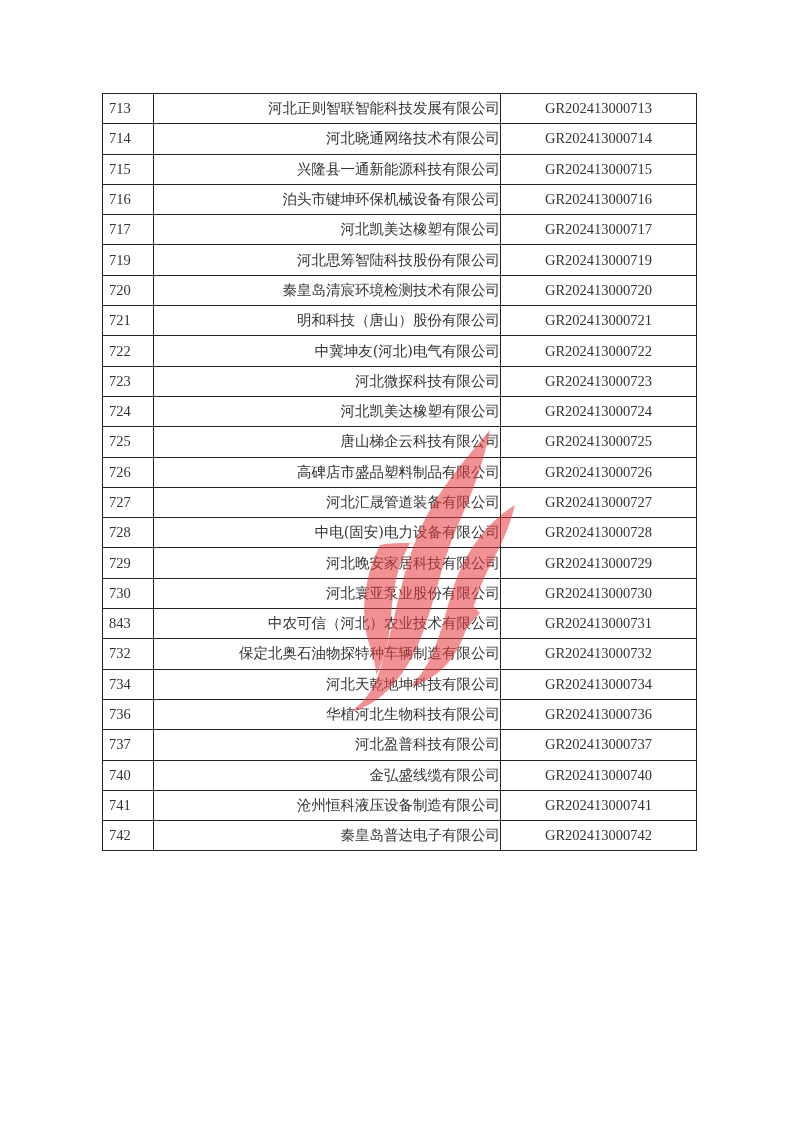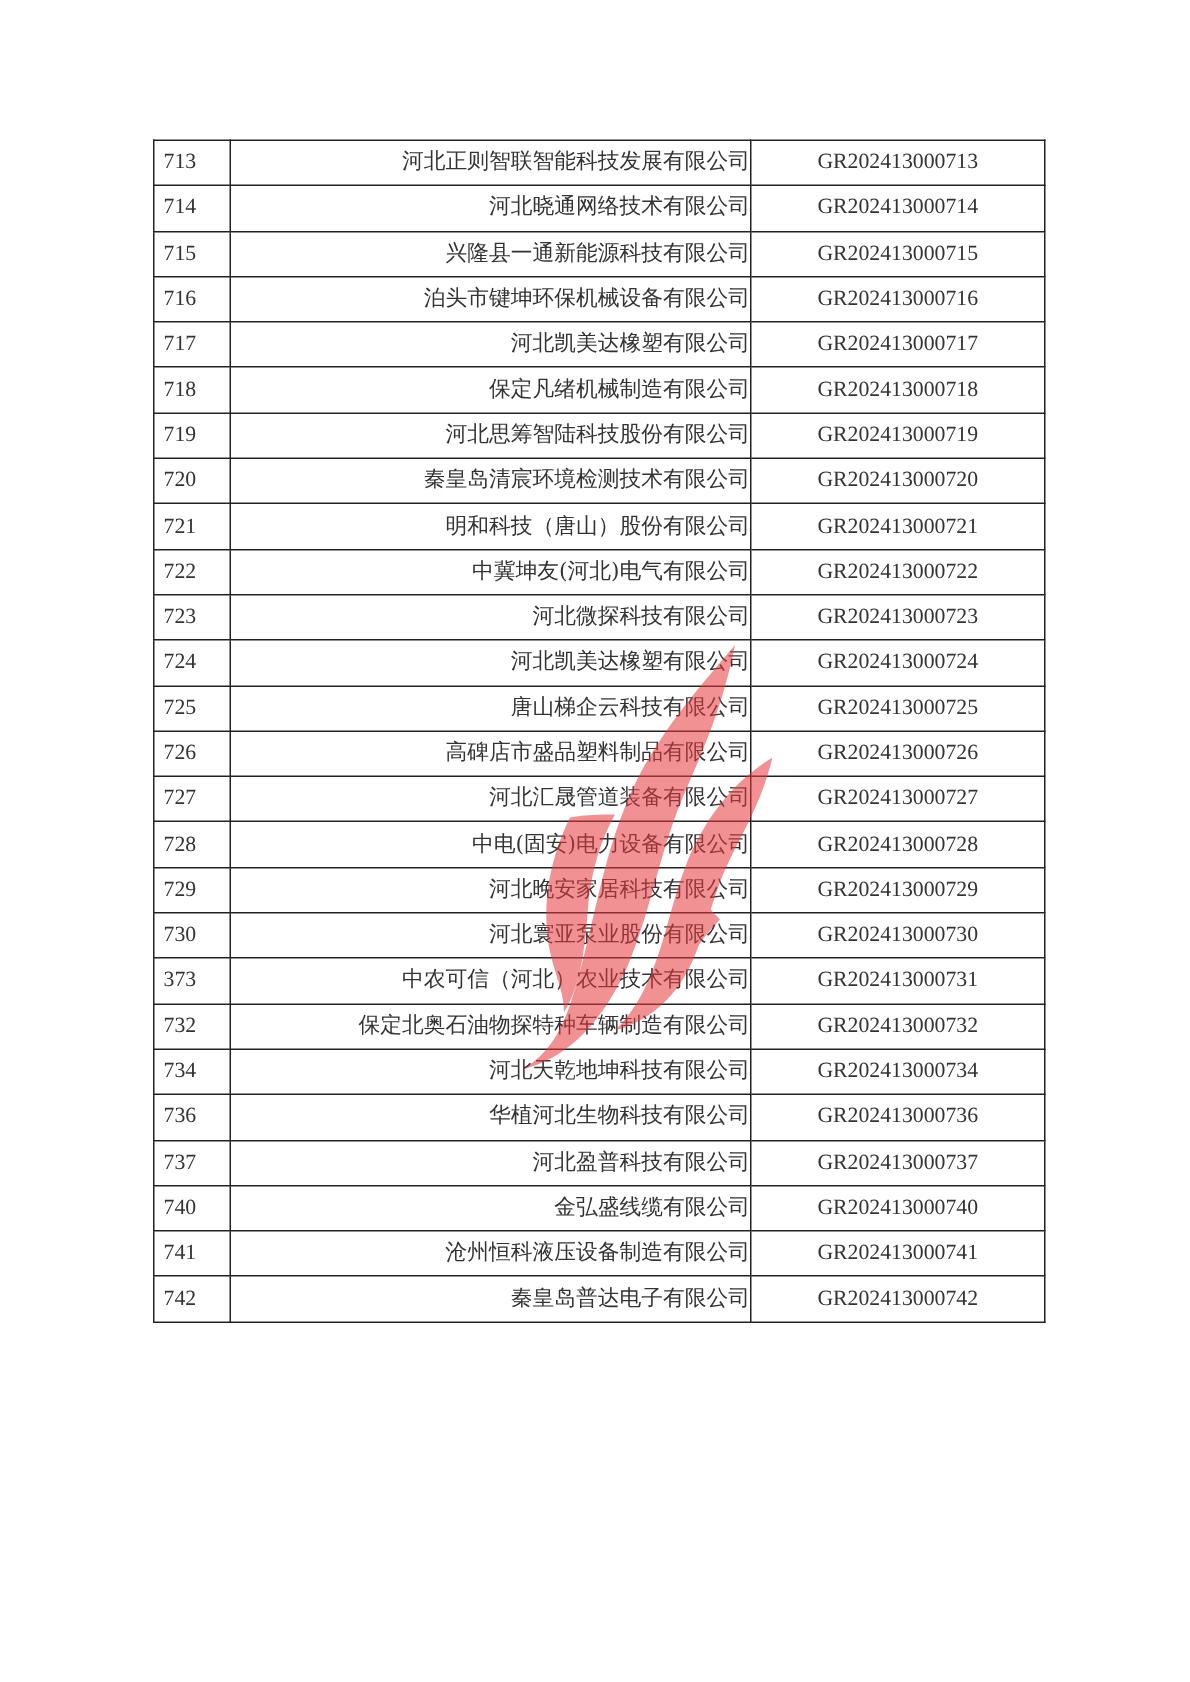--- a/index.html
+++ b/index.html
@@ -94,25 +94,20 @@
           <td class="col-no">716</td>
           <td class="col-name">泊头市键坤环保机械设备有限公司</td>
           <td class="col-code">GR202413000716</td>
         </tr>
         <tr>
           <td class="col-no">717</td>
           <td class="col-name">河北凯美达橡塑有限公司</td>
           <td class="col-code">GR202413000717</td>
         </tr>
         <tr>
-          <td class="col-no">718</td>
-          <td class="col-name">保定凡绪机械制造有限公司</td>
-          <td class="col-code">GR202413000718</td>
-        </tr>
-        <tr>
           <td class="col-no">719</td>
           <td class="col-name">河北思筹智陆科技股份有限公司</td>
           <td class="col-code">GR202413000719</td>
         </tr>
         <tr>
           <td class="col-no">720</td>
           <td class="col-name">秦皇岛清宸环境检测技术有限公司</td>
           <td class="col-code">GR202413000720</td>
         </tr>
         <tr>
@@ -159,21 +154,21 @@
           <td class="col-no">729</td>
           <td class="col-name">河北晚安家居科技有限公司</td>
           <td class="col-code">GR202413000729</td>
         </tr>
         <tr>
           <td class="col-no">730</td>
           <td class="col-name">河北寰亚泵业股份有限公司</td>
           <td class="col-code">GR202413000730</td>
         </tr>
         <tr>
-          <td class="col-no">373</td>
+          <td class="col-no">843</td>
           <td class="col-name">中农可信（河北）农业技术有限公司</td>
           <td class="col-code">GR202413000731</td>
         </tr>
         <tr>
           <td class="col-no">732</td>
           <td class="col-name">保定北奥石油物探特种车辆制造有限公司</td>
           <td class="col-code">GR202413000732</td>
         </tr>
         <tr>
           <td class="col-no">734</td>

